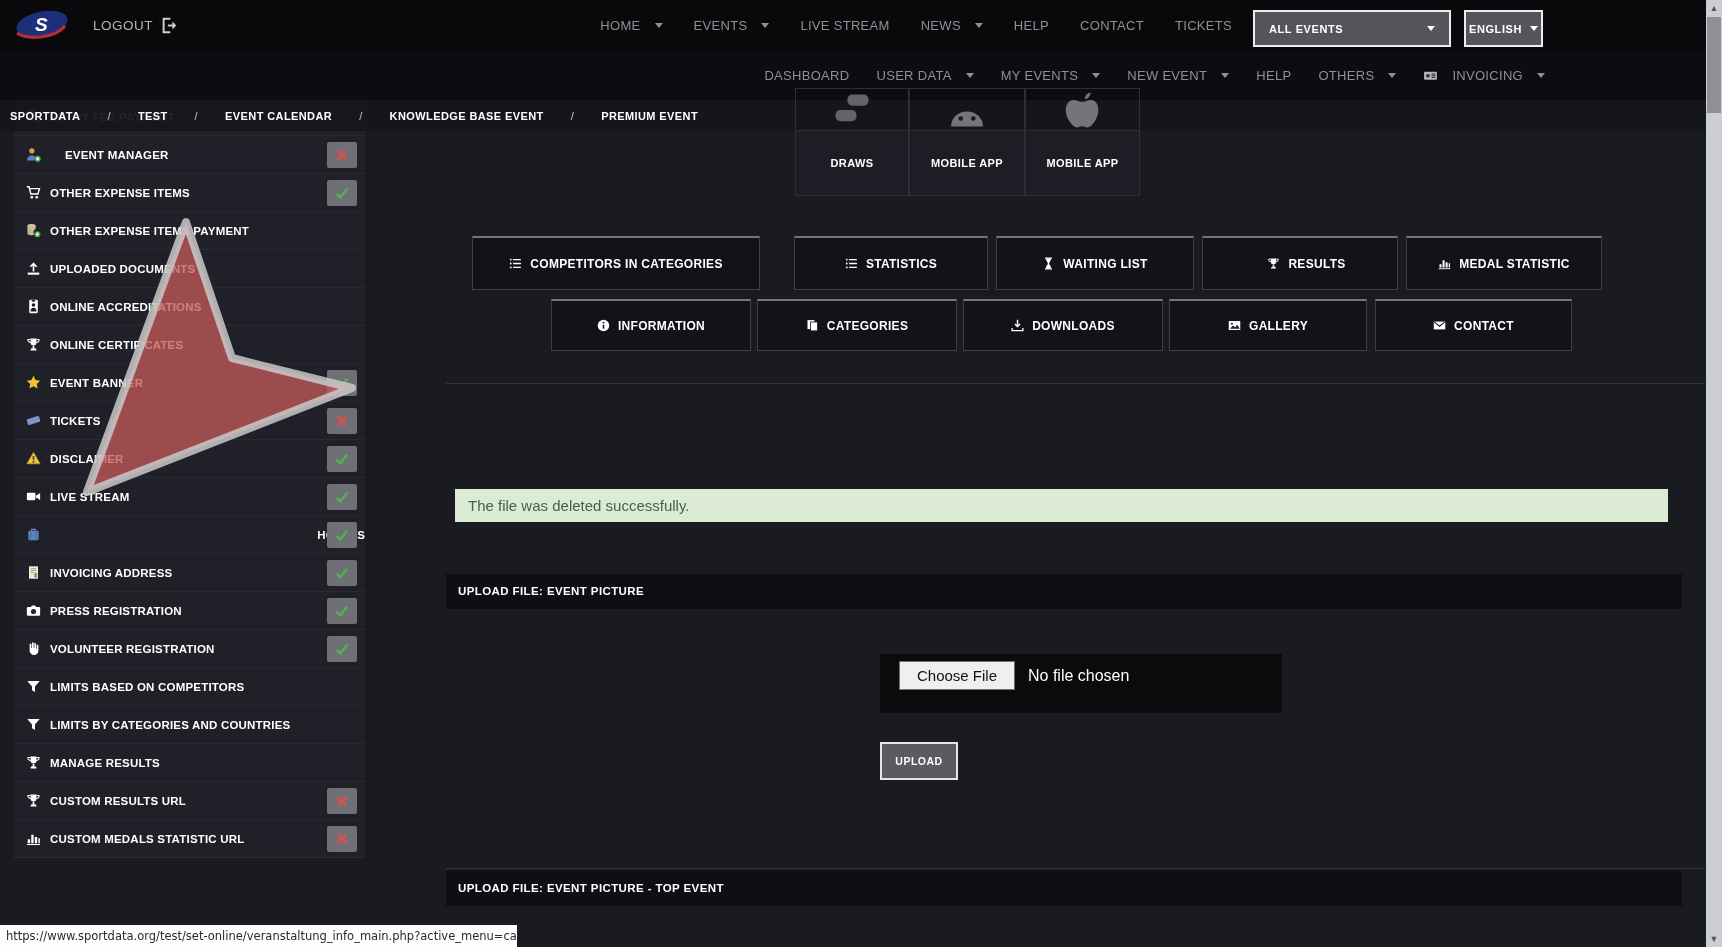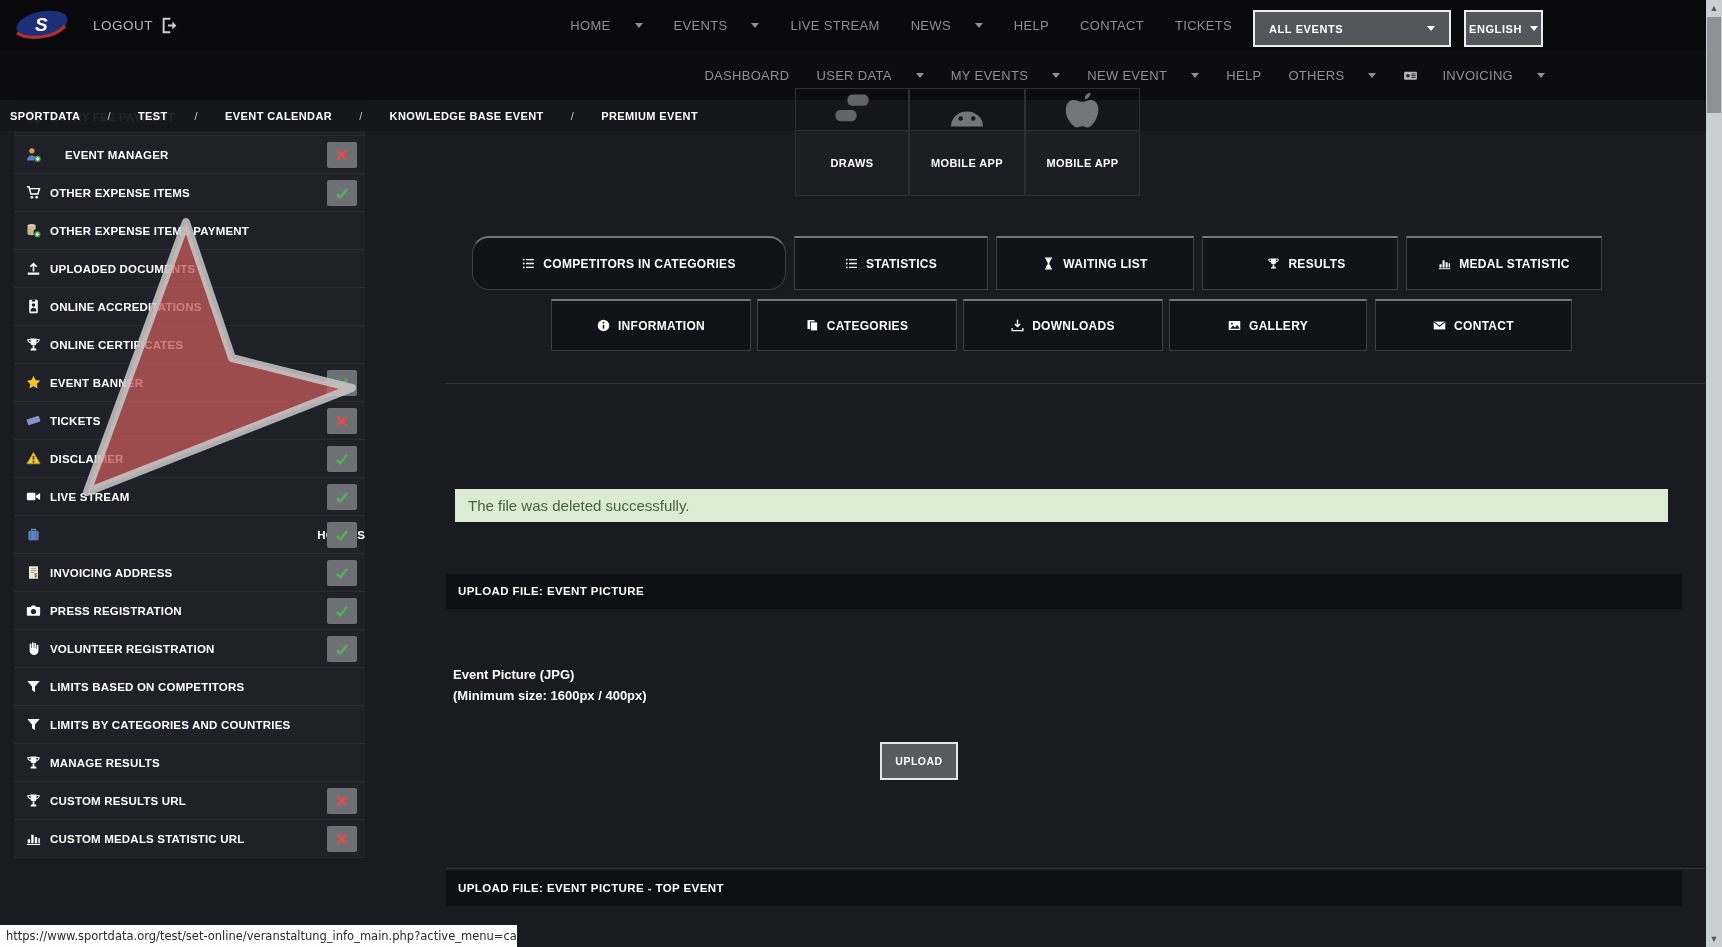--- a/index.html
+++ b/index.html
@@ -7,21 +7,21 @@
           font-family:"Liberation Sans",sans-serif;-webkit-font-smoothing:antialiased;}
   .ic{display:inline-flex;flex:none;}
   .ic svg{width:100%;height:100%;display:block;}
   
   .nav1{position:absolute;left:0;top:0;width:1722px;height:50px;background:#09090b;z-index:4;}
   .logo{position:absolute;left:12px;top:5px;width:62px;height:40px;cursor:pointer;}
   .logout{position:absolute;left:93px;top:0;height:50px;display:flex;align-items:center;gap:7px;
           color:#b5b6ba;font-size:13.5px;letter-spacing:.5px;cursor:pointer;}
   .nav1 ul,.nav2 ul{list-style:none;margin:0;padding:0;position:absolute;top:0;display:flex;align-items:center;height:50px;}
   .nav1 ul{right:490px;gap:31px;}
-  .nav1 li,.nav2 li{display:flex;align-items:center;gap:24px;color:#8f9095;font-size:13px;letter-spacing:.3px;cursor:pointer;white-space:nowrap;}
+  .nav1 li,.nav2 li{display:flex;align-items:center;gap:14px;color:#8f9095;font-size:13px;letter-spacing:.3px;cursor:pointer;white-space:nowrap;}
   .caret{width:0;height:0;border-left:4px solid transparent;border-right:4px solid transparent;border-top:5px solid #8f9095;display:inline-block;}
   .selbtn{position:absolute;top:10px;height:37px;background:#55565c;border:2px solid #ededed;color:#fff;
           font-size:11px;font-weight:bold;letter-spacing:.6px;display:flex;align-items:center;box-sizing:border-box;cursor:pointer;}
   .selbtn .caret{border-top-color:#fff;}
   
   .nav2{position:absolute;left:0;top:50px;width:1722px;height:50px;background:#0d0d11;z-index:3;}
   .nav2 ul{right:177px;gap:27px;}
   
   .bc{position:absolute;left:0;top:100px;width:1722px;height:31px;background:rgba(21,22,27,.94);z-index:2;
       display:flex;align-items:center;padding-left:10px;gap:27px;color:#fff;font-size:11px;font-weight:bold;letter-spacing:.4px;box-sizing:border-box;}
@@ -469,21 +469,21 @@
             <svg viewBox="0 0 14 14">
               <path d="M9.6 1c.1 1-.8 2.2-1.9 2.2-.2-1 .8-2.2 1.9-2.2zM7.2 4.1c.7 0 1.5-.6 2.5-.6 2.5 0 3.7 3.6 1.7 7-.8 1.4-1.8 2.6-2.9 2.6-.7 0-1-.4-1.8-.4s-1.1.4-1.8.4c-1.1 0-2.1-1.3-2.9-2.6-2-3.4-.8-7 1.7-7 1 0 1.8.6 2.5.6z" fill="#74757b"></path>
             </svg>
           </span>
         </div>
         <div class="ilab">MOBILE APP</div>
       </div>
     </div>
 
   <div>
-      <div class="tbtn" style="left: 472px; width: 314px; top: 236px; height: 54px; border-radius: 17px;">
+      <div class="tbtn" style="left: 472px; width: 288px; top: 236px; height: 54px;">
         <span class="ic" style="width:13px;height:13px">
           <svg viewBox="0 0 14 14">
             <circle cx="1.9" cy="2.8" r="1" fill="#fff"></circle>
             <circle cx="1.9" cy="7" r="1" fill="#fff"></circle>
             <circle cx="1.9" cy="11.2" r="1" fill="#fff"></circle>
             <path d="M4.4 2.8h8.4M4.4 7h8.4M4.4 11.2h8.4" stroke="#fff" stroke-width="1.5"></path>
           </svg>
         </span>
         <span>COMPETITORS IN CATEGORIES</span>
       </div>
@@ -579,23 +579,25 @@
     </div>
 
   <div class="hrline" style="top:383px"></div>
   <div class="alert">
     <span>The file was deleted successfully.</span>
   </div>
 
   <div class="phead" style="top:574px">
     <span>UPLOAD FILE: EVENT PICTURE</span>
   </div>
-  <div class="flabel">
-    <div>Event Picture (JPG)</div>
-    <div>(Minimum size: 1600px / 400px)</div>
+  <div class="filezone">
+    <div class="choosebtn">
+      <span>Choose File</span>
+    </div>
+    <span class="nofile">No file chosen</span>
   </div>
   <div class="upbtn">
     <span>UPLOAD</span>
   </div>
 
   <div class="hrline" style="top:868px"></div>
   <div class="phead" style="top:871px">
     <span>UPLOAD FILE: EVENT PICTURE - TOP EVENT</span>
   </div>
 

